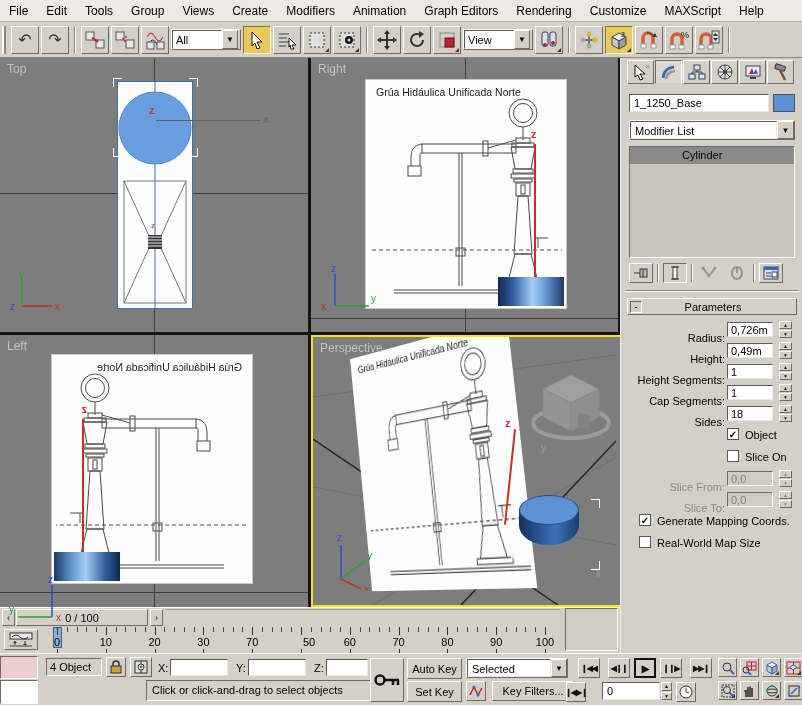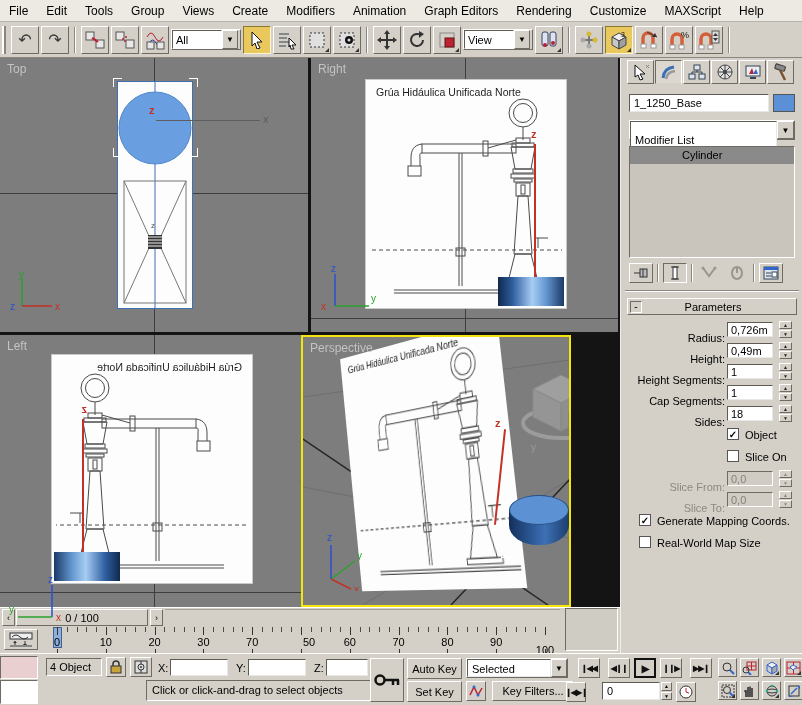--- a/index.html
+++ b/index.html
@@ -30,21 +30,21 @@
   .combo { height:21px; display:flex; align-items:stretch; }
   .combo .cval { background:#fff; border:1px solid; border-color:#5f5b53 #fff #fff #5f5b53; width:50px; padding:3px 3px; font-size:11px; }
   .combo .carr { width:16px; font-size:8px; display:flex; align-items:center; justify-content:center; }
   .uni { font-size:16px; color:#3a3a3a; }
   
   .viewports { position:absolute; left:0; top:58px; width:620px; height:549px; background:#141414; }
   .vp { position:absolute; background:#7d7d7d; overflow:hidden; }
   .vp-top   { left:0;   top:0;   width:308px; height:274px; }
   .vp-right { left:311px; top:0; width:307px; height:274px; }
   .vp-left  { left:0;   top:277px; width:308px; height:308px; }
-  .vp-persp { left:301px; top:277px; width:270px; height:272px; border:2px solid #f6e50a; }
+  .vp-persp { left:311px; top:277px; width:313px; height:272px; border:2px solid #f6e50a; }
   .vp-label { position:absolute; left:7px; top:4px; color:#c3c3c3; font-size:12px; z-index:30; }
   .axline-v { position:absolute; top:0; bottom:0; width:1px; background:#3e3e3e; }
   .axline-h { position:absolute; left:0; right:0; height:1px; background:#3e3e3e; }
   .plane { position:absolute; background:#fdfdfd; box-shadow:0 0 0 1px #c9c9c9; }
   .plane.mirrored { transform:scaleX(-1); }
   .cyl2d { position:absolute; background:linear-gradient(90deg,#10294e 0%,#2e5d9f 22%,#a6cdf2 52%,#6699d2 72%,#1b3a67 100%); }
   .zline { position:absolute; width:2px; background:#c43026; }
   .zlab { position:absolute; color:#c43026; font-size:11px; font-weight:bold; }
   .tripod { position:absolute; left:8px; bottom:14px; z-index:25; }
   .bk { position:absolute; width:9px; height:9px; z-index:12; }
@@ -63,21 +63,21 @@
     background:#5c91d3; border:1px solid #274d86; }
   
   .cmdpanel { position:absolute; left:620px; top:58px; width:182px; height:595px; background:#d4d0c8; border-left:1px solid #f1efe9; }
   .tabs { position:absolute; left:6px; top:2px; height:26px; display:flex; gap:1px; }
   .tab { width:27px; height:24px; }
   .tab.active { border-color:#6f6b63 #ffffff #d4d0c8 #6f6b63; background:#dcd8d0; }
   .namerow { position:absolute; left:8px; top:36px; width:166px; height:18px; display:flex; gap:4px; }
   .namefield { flex:1; padding:2px 4px; font-size:11px; }
   .swatch { width:22px; height:18px; border:1px solid #555; }
   .modlist { position:absolute; left:8px; top:62px; width:166px; height:20px; display:flex; }
-  .modlist .cval { flex:1; padding:12px 4px; }
+  .modlist .cval { flex:1; padding:3px 4px; }
   .stack { position:absolute; left:8px; top:88px; width:166px; height:112px; background:#c9c5bd; }
   .stack-row { height:17px; font-size:11px; padding-left:52px; line-height:17px; }
   .stack-row.sel { background:#8a8a8a; color:#000; }
   .stacktools { position:absolute; left:8px; top:204px; width:166px; height:22px; display:flex; gap:4px; align-items:center; }
   .sbtn { width:24px; height:20px; }
   .sdiv { width:1px; height:18px; border-left:1px solid #8a867e; border-right:1px solid #fff; }
   .groove { position:absolute; left:4px; top:232px; width:174px; height:2px; border-top:1px solid #8a867e; border-bottom:1px solid #fff; }
   .rollout-hd { position:absolute; left:6px; top:240px; width:170px; height:17px;
     display:flex; align-items:center; font-size:11px; }
   .rollout-hd .minus { width:12px; height:12px; margin-left:2px; font-size:10px; line-height:10px; text-align:center; background:#d4d0c8; }
@@ -750,21 +750,21 @@
       <span class="ticklab" style="left: 57px;">0</span>
       <span class="ticklab" style="left: 105.8px;">10</span>
       <span class="ticklab" style="left: 154.6px;">20</span>
       <span class="ticklab" style="left: 203.4px;">30</span>
       <span class="ticklab" style="left: 252.2px;">70</span>
       <span class="ticklab" style="left: 309px;">50</span>
       <span class="ticklab" style="left: 349.8px;">60</span>
       <span class="ticklab" style="left: 398.6px;">70</span>
       <span class="ticklab" style="left: 447.4px;">80</span>
       <span class="ticklab" style="left: 496.2px;">90</span>
-      <span class="ticklab" style="left: 545px; margin-top: 8px;">100</span>
+      <span class="ticklab" style="left: 545px;">100</span>
     </div>
   <div class="trackgap sunken"></div>
 
   <div class="bottombar">
     <div class="listener-pink sunken"></div>
     <div class="listener-white sunken"></div>
 
     <div class="objcount sunken">4 Object</div>
     <div class="ibtn btn raised" style="left:106px; top:3px; width:20px">
       <svg width="12" height="14">

